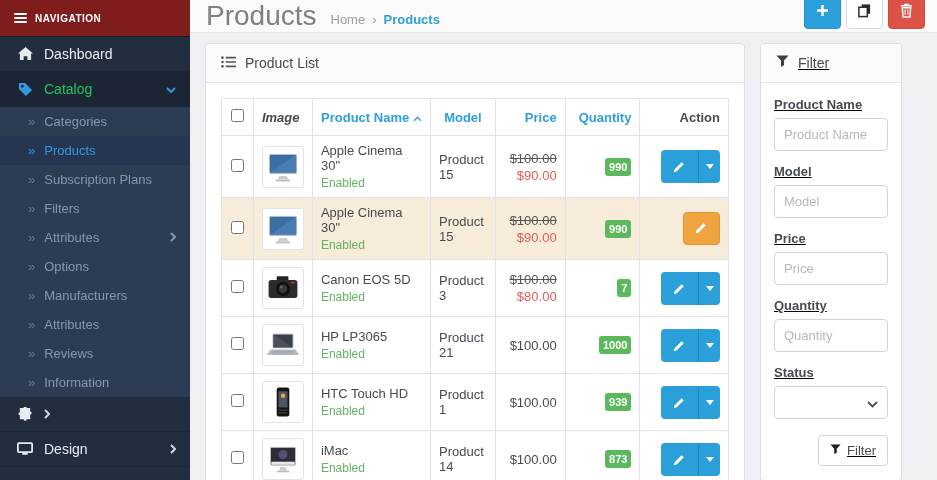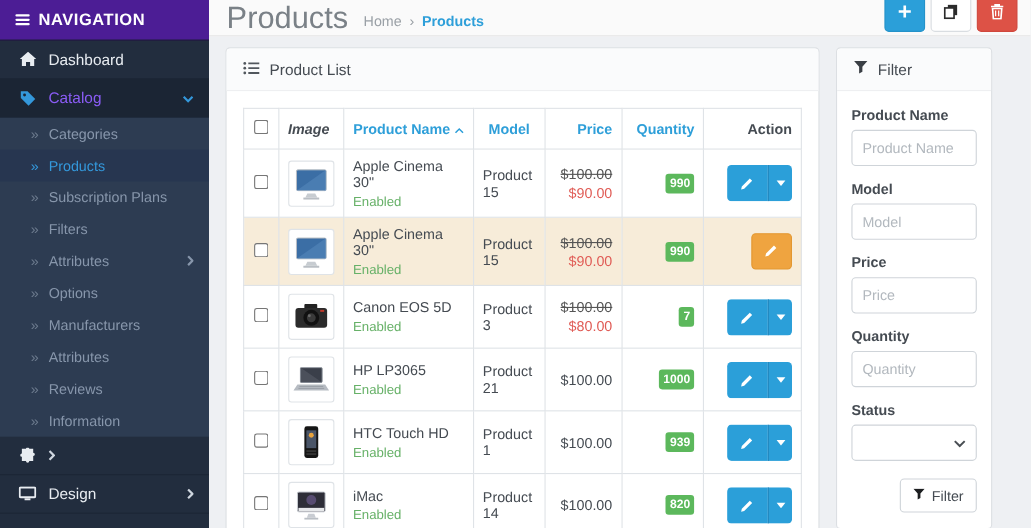--- a/index.html
+++ b/index.html
@@ -2,29 +2,29 @@
 <html><head>
 <meta charset="utf-8">
 <style>
   * { margin:0; padding:0; box-sizing:border-box; }
   html,body { width:937px; height:480px; overflow:hidden; background:#eef0f3;
     font-family:"Liberation Sans", sans-serif; }
   .app { display:flex; width:937px; height:480px; }
 
   
   .sidebar { width:190px; min-width:190px; background:#222d3e; color:#e8ecf1; height:480px; }
-  .nav-header { background:#4c1d95; height:37px; display:flex; align-items:center; padding:0 14px;
-    font-size:15px; font-weight:bold; letter-spacing:.5px; color:#ffffff; border-bottom:1px solid #161d29; }
+  .nav-header { background:#7f1d1d; height:37px; display:flex; align-items:center; padding:0 14px;
+    font-size:10px; font-weight:bold; letter-spacing:.5px; color:#ffffff; border-bottom:1px solid #161d29; }
   .hamburger { width:13px; margin-right:8px; display:inline-block; }
   .hamburger span { display:block; height:2px; background:#fff; margin:2px 0; border-radius:1px; }
   .side-item { display:flex; align-items:center; padding:9px 14px; font-size:14px; cursor:pointer;
     border-bottom:1px solid #1c2636; color:#e8ecf1; }
   .side-item .s-icon { width:22px; display:inline-flex; justify-content:center; margin-right:8px; }
   .side-item .grow { flex:1; }
-  .side-item.active-parent { background:#1b2534; color:#8b5cf6; }
+  .side-item.active-parent { background:#1b2534; color:#22c55e; }
   .submenu { background:#2d3c52; }
   .sub-item { display:flex; align-items:center; padding:7px 14px 7px 28px; font-size:13px;
     color:#8796ab; cursor:pointer; }
   .sub-item .chev { margin-left:auto; }
   .sub-item .dbl { font-size:13px; margin-right:10px; color:#6c7a8d; letter-spacing:-1px; }
   .sub-item.active { background:#273650; color:#3498db; }
   .sub-item.active .dbl { color:#3498db; }
 
   
   .main { flex:1; display:flex; flex-direction:column; }
@@ -76,21 +76,21 @@
   .btn-split { display:inline-flex; height:33px; border-radius:4px; overflow:hidden; cursor:pointer; }
   .btn-split .seg-main { width:37px; background:#2b9fd9; display:flex; align-items:center; justify-content:center; }
   .btn-split .seg-caret { width:22px; background:#2b9fd9; border-left:1px solid #2387bd;
     display:flex; align-items:center; justify-content:center; }
   .caret-down { width:0; height:0; border-left:4px solid transparent; border-right:4px solid transparent;
     border-top:5px solid #fff; }
   .btn-warn { display:inline-flex; width:37px; height:33px; background:#efa440; border:1px solid #e39730;
     border-radius:4px; align-items:center; justify-content:center; cursor:pointer; }
 
   
-  .panel-filter { width:142px; }
+  .panel-filter { width:142px;text-decoration:underline; }
   .panel-filter .panel-body { padding:14px 13px; }
   .f-label { font-size:13px; font-weight:bold; color:#454b52; margin-bottom:6px; }
   .f-input { width:100%; height:33px; border:1px solid #cfd4d9; border-radius:4px; padding:6px 9px;
     font-size:13px; color:#454b52; margin-bottom:13px; font-family:"Liberation Sans",sans-serif; }
   .f-input::placeholder { color:#b2b8be; }
   .f-select { width:100%; height:33px; border:1px solid #cfd4d9; border-radius:4px; background:#fff;
     display:flex; align-items:center; justify-content:flex-end; padding:0 9px; margin-bottom:16px; cursor:pointer; }
   .f-btn-row { display:flex; justify-content:flex-end; }
   .f-btn { display:inline-flex; align-items:center; gap:6px; background:#fff; border:1px solid #cfd4d9;
     border-radius:4px; padding:7px 11px; font-size:13px; color:#454b52; cursor:pointer;
@@ -463,21 +463,21 @@
                       </svg>
                 </span></td>
                 <td class="col-name">
                     <div class="pname">iMac</div>
                     <div class="pstatus">Enabled</div>
                   </td>
                 <td class="col-model">Product 14</td>
                 <td class="col-price">
                     <div class="price-cur">$100.00</div>
                   </td>
-                <td class="col-qty"><span class="badge">820</span></td>
+                <td class="col-qty"><span class="badge">873</span></td>
                 <td class="col-action">
                   <span class="btn-split">
                     <span class="seg-main">
                         <svg width="13" height="13" viewBox="0 0 14 14">
                           <path d="M1.5 10.2L9.3 2.4l2.3 2.3-7.8 7.8-3 .7.7-3z" fill="#fff"></path>
                         </svg>
                       </span>
                     <span class="seg-caret">
                         <span class="caret-down"></span>
                       </span>

